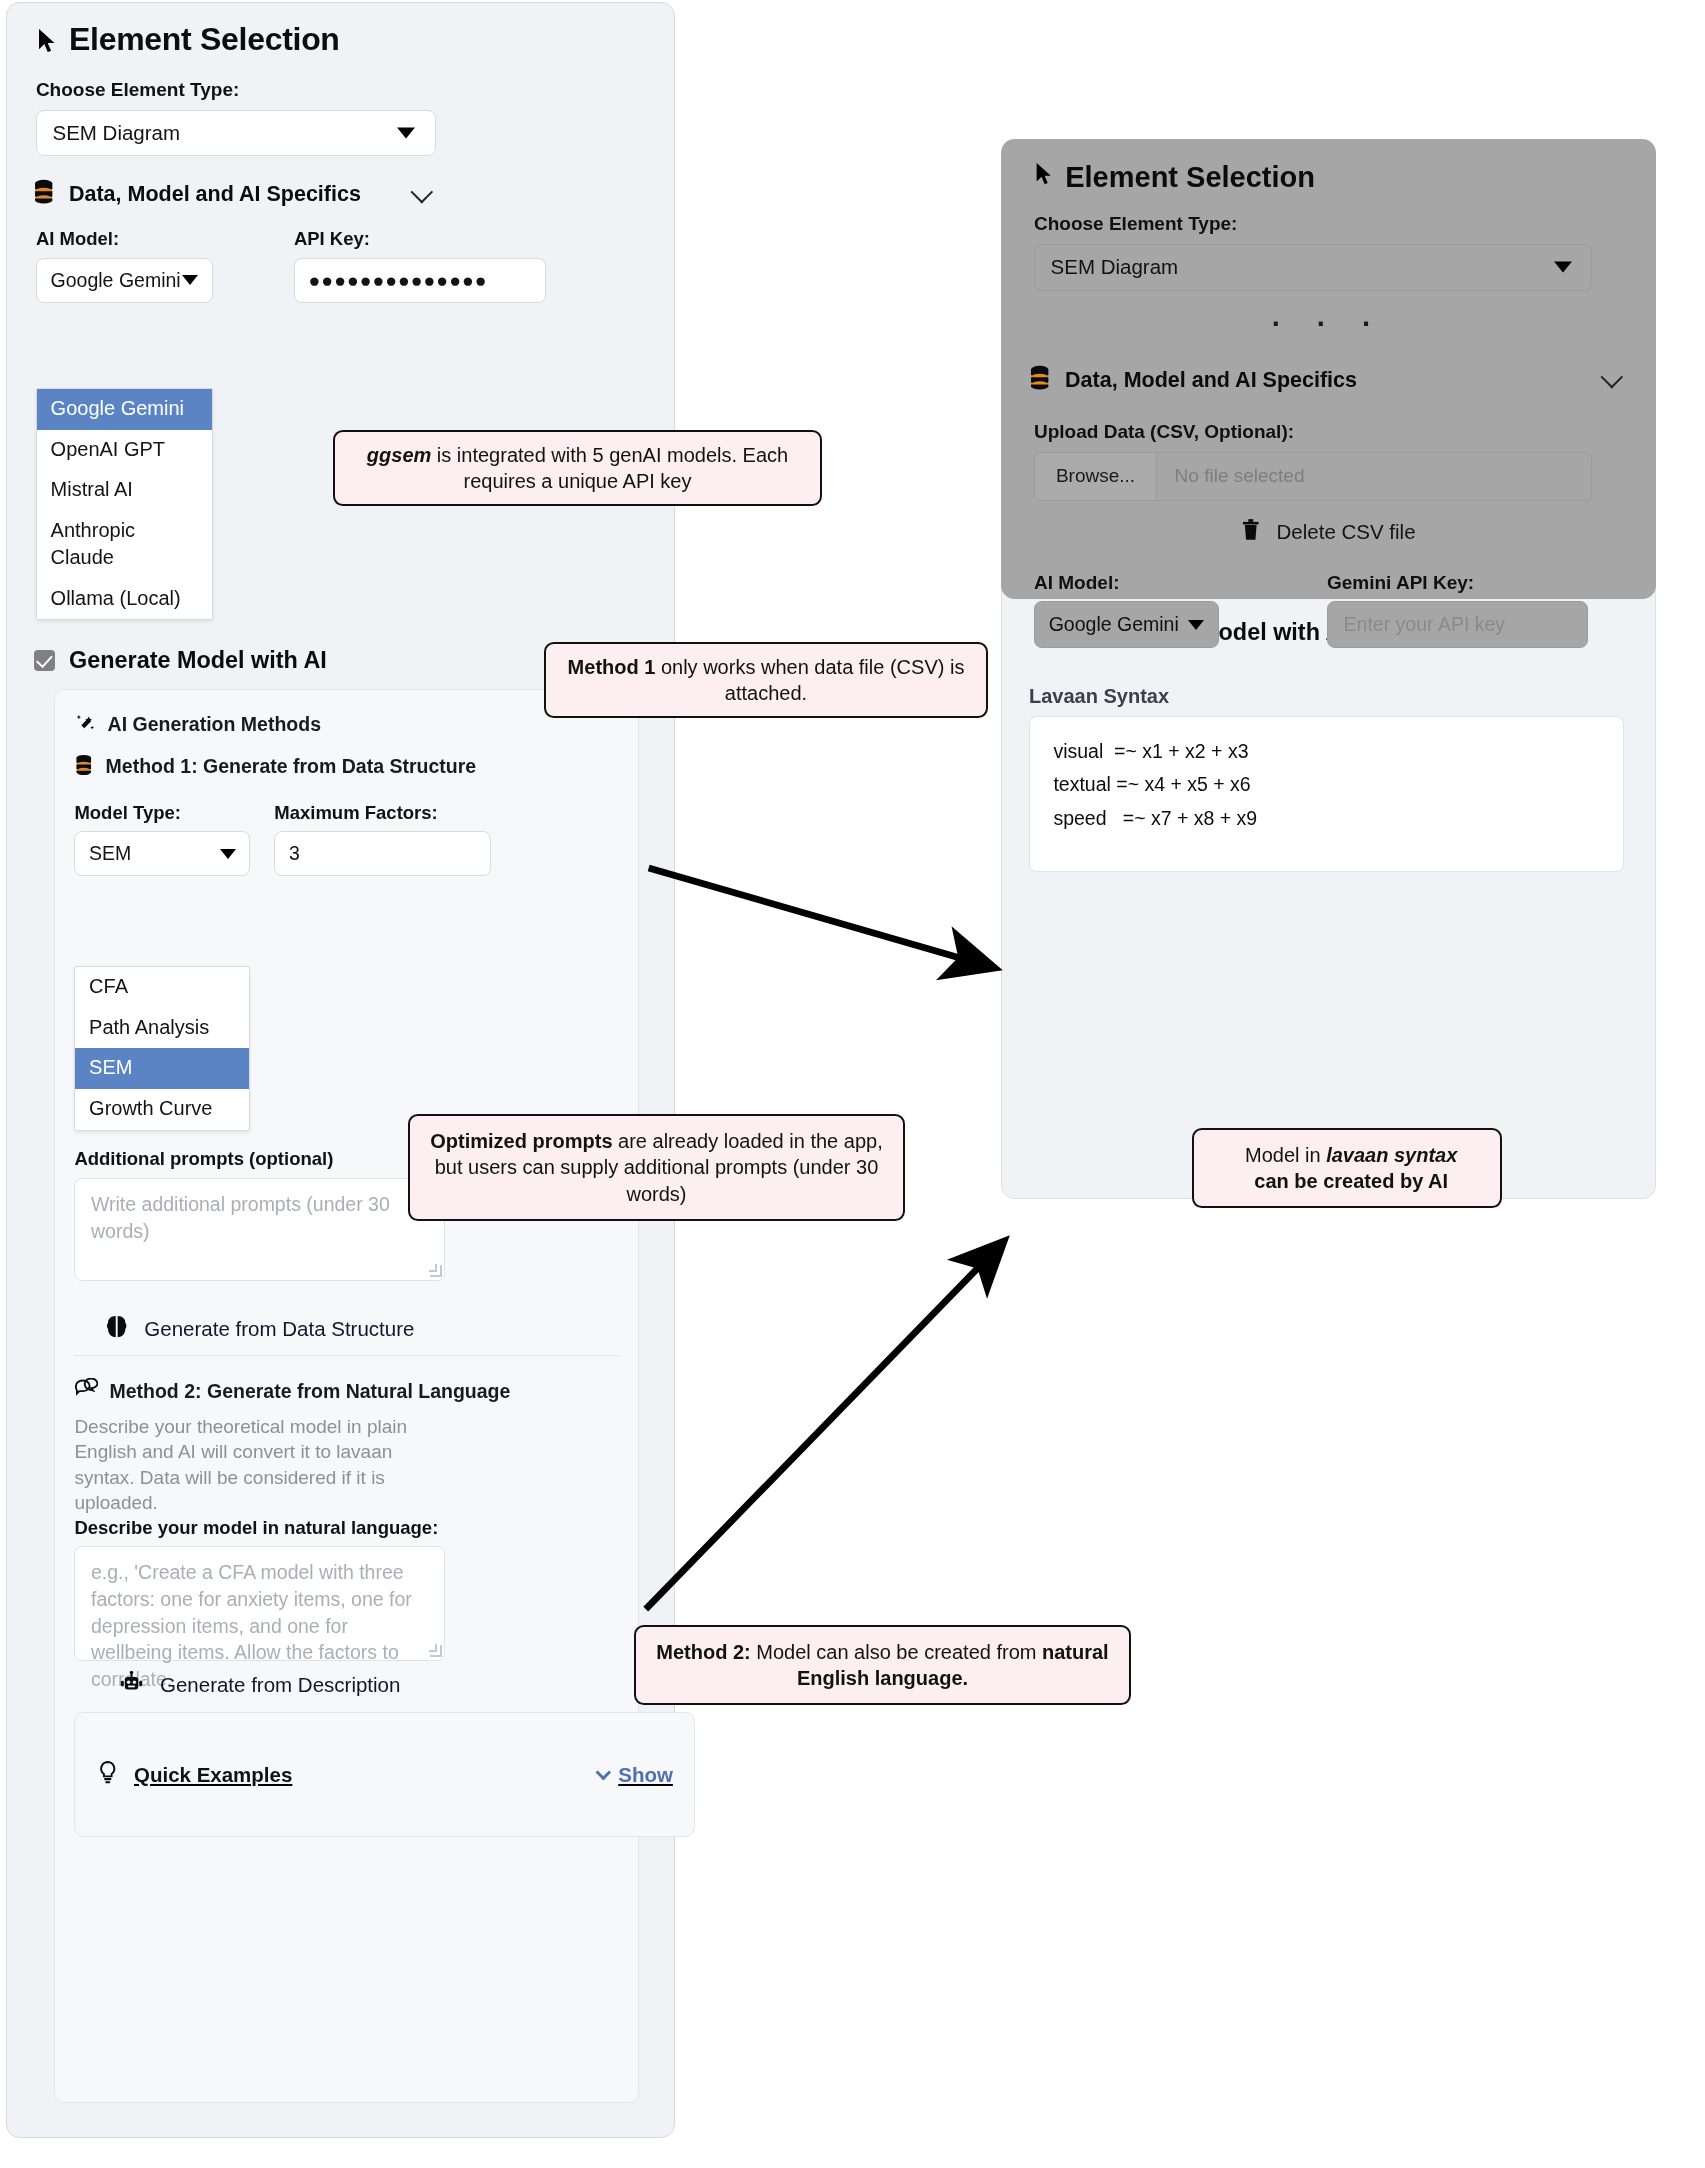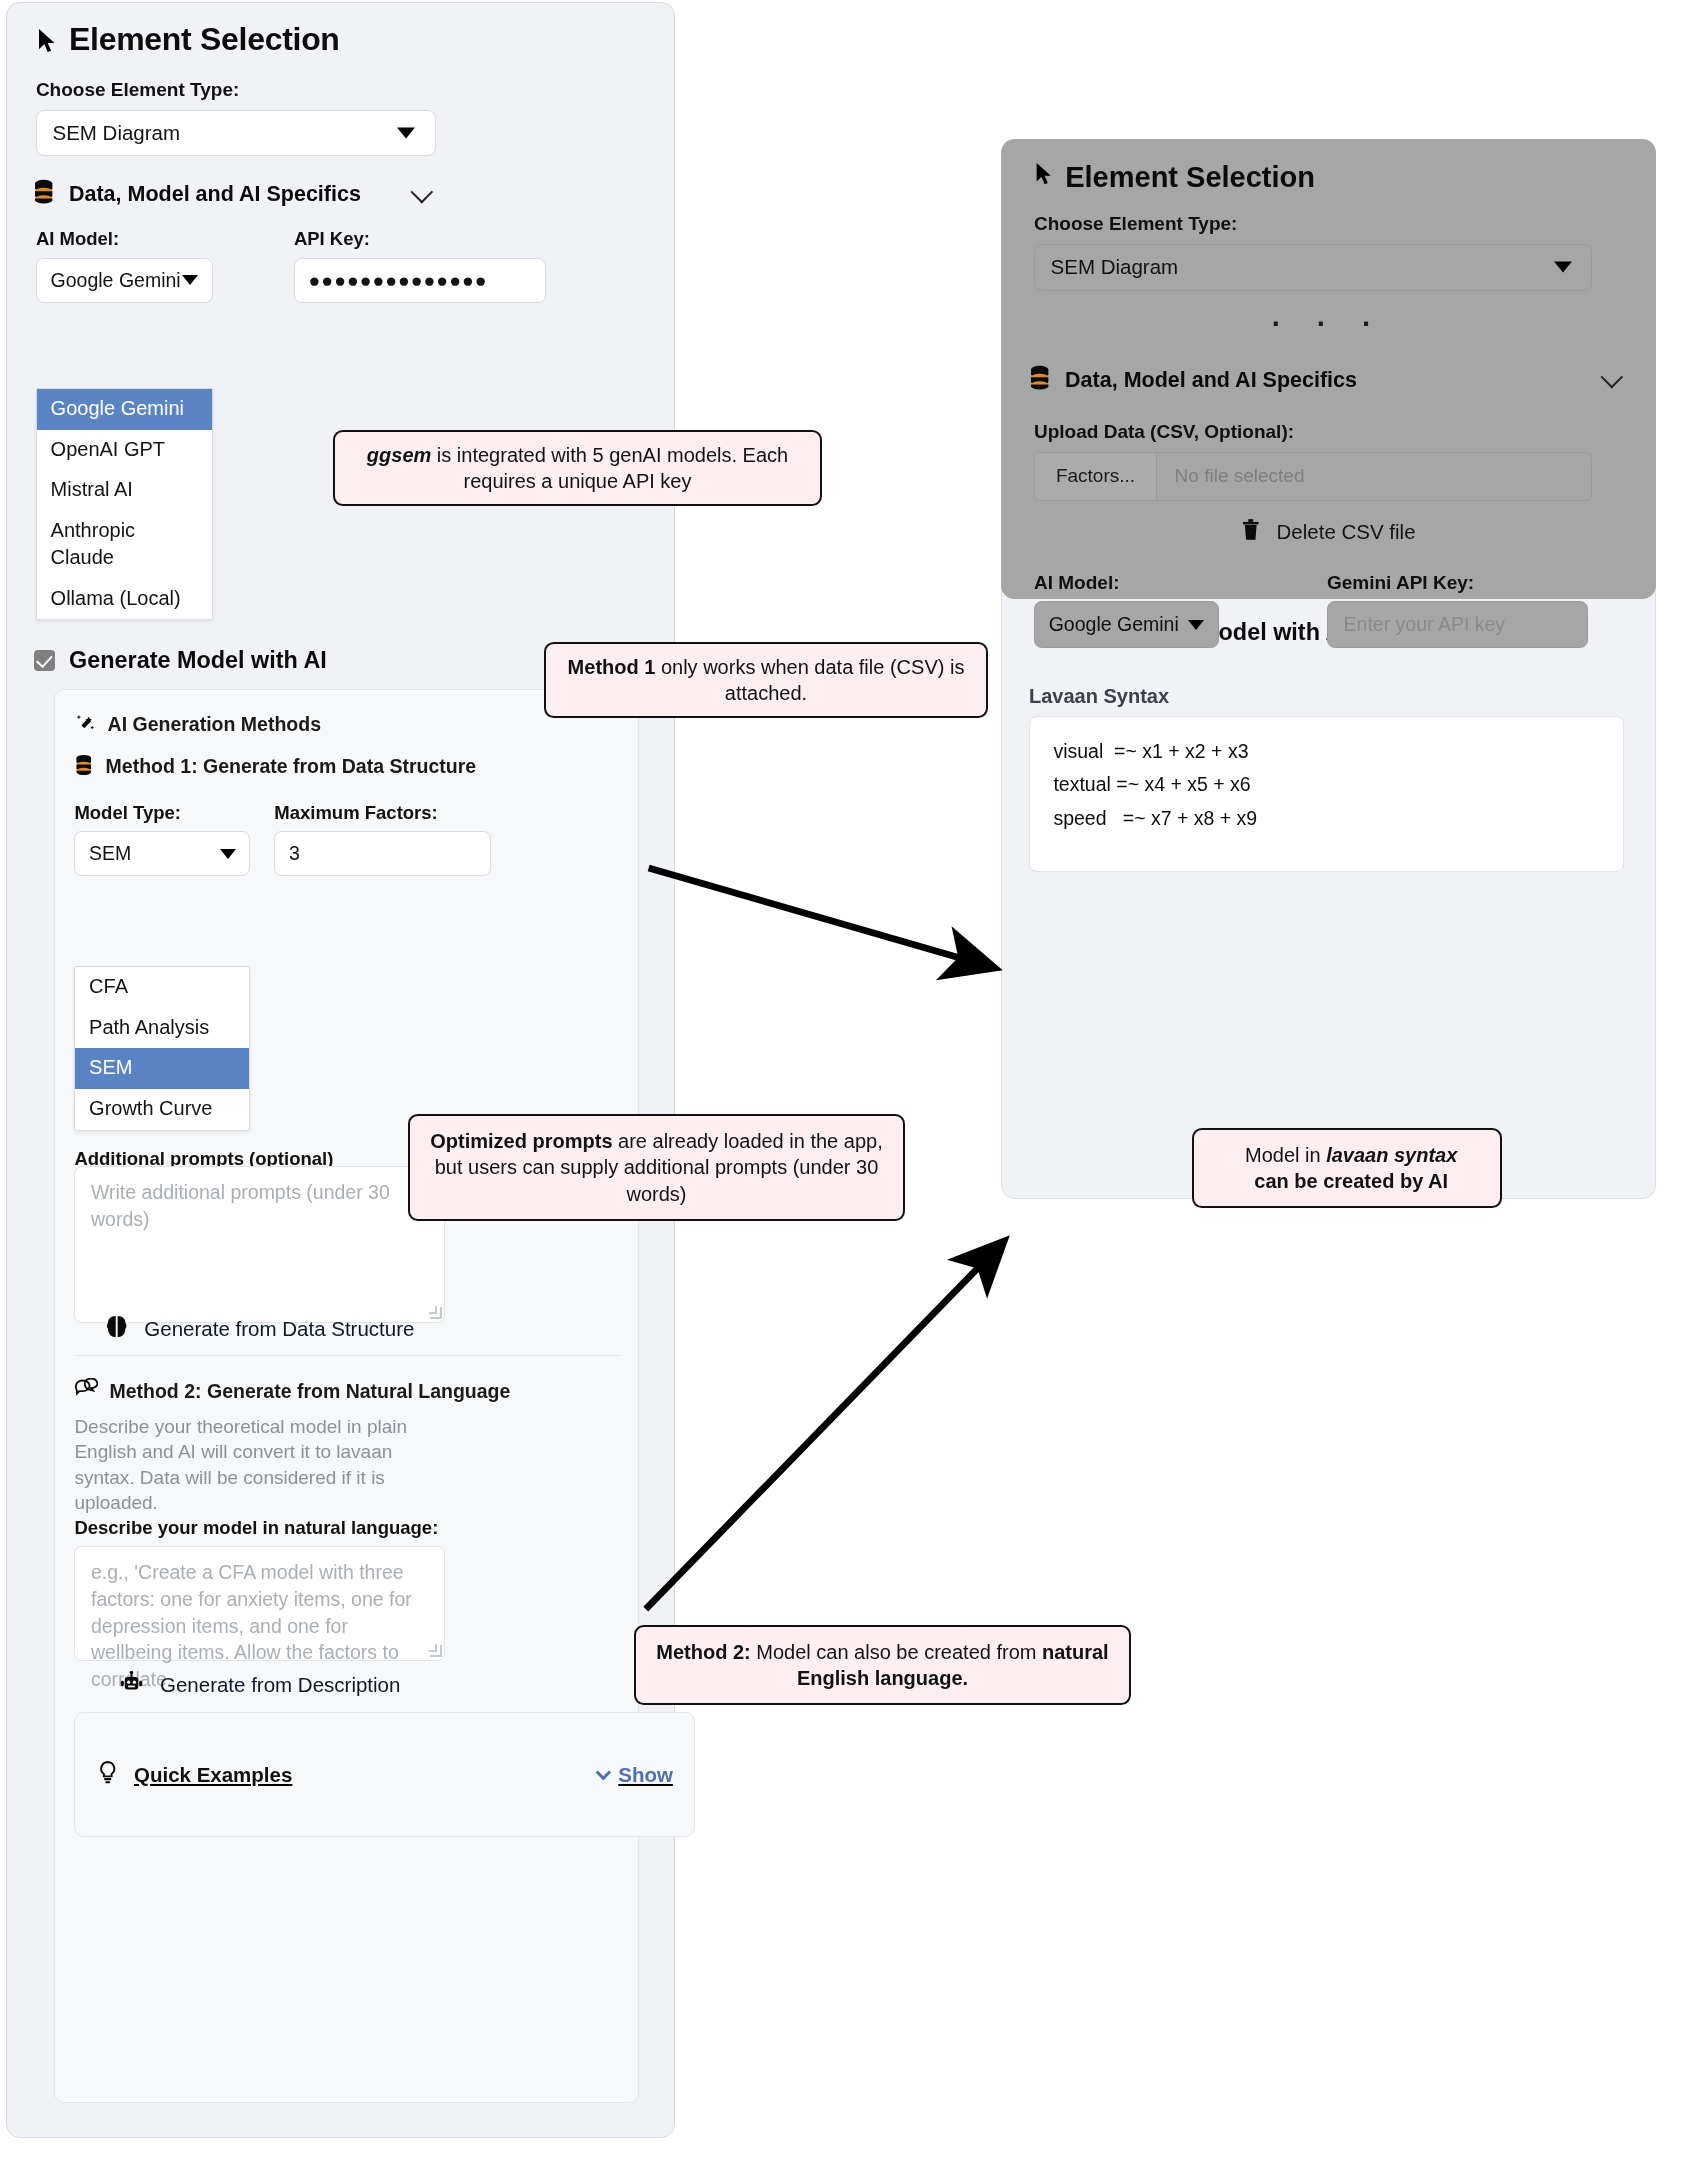--- a/index.html
+++ b/index.html
@@ -327,21 +327,21 @@
 
       <div class="dropdown" style="left:19.5px; top:276px; width:176px;">
         <div class="dd-item">CFA</div>
         <div class="dd-item">Path Analysis</div>
         <div class="dd-item sel">SEM</div>
         <div class="dd-item">Growth Curve</div>
       </div>
 
       <div class="bold-label" style="margin:0 0 0 19.5px; position:absolute; top:458px;">Additional prompts (optional)</div>
 
-      <div class="area" style="position:absolute; left:19.5px; top:476px; width:371px; height:157px;">
+      <div class="area" style="position:absolute; left:19.5px; top:488px; width:371px; height:103px;">
         <span>Write additional prompts (under 30 words)</span>
         <span class="grip"></span>
       </div>
 
       <div class="gen-btn" style="position:absolute; left:19.5px; top:624px; width:371px;">
         <span>
           <svg width="23.4" height="25" viewBox="0 0 24 26">
             <path d="M11 2 C6 2 3 5 3 9 C1.5 10.5 1.5 14 3 15.5 C3 20 6 24 11 24 Z" fill="#0b0b0b"></path>
             <path d="M13 2 C18 2 21 5 21 9 C22.5 10.5 22.5 14 21 15.5 C21 20 18 24 13 24 Z" fill="#0b0b0b"></path>
           </svg>
@@ -451,21 +451,21 @@
           <path d="M3 20.4 v1.6 a9 3.6 0 0 0 18 0 v-1.6" fill="#0b0b0b"></path>
         </svg>
       </span>
       <span>Data, Model and AI Specifics</span>
       <span class="chev"></span>
     </div>
 
     <div class="g-label" style="margin-top:25px;">Upload Data (CSV, Optional):</div>
 
     <div class="file-row">
-      <div class="browse-btn">Factors...</div>
+      <div class="browse-btn">Browse...</div>
       <div class="file-name">No file selected</div>
     </div>
 
     <div class="del-row">
       <span>
         <svg width="19.5" height="23.4" viewBox="0 0 20 24">
           <rect x="2" y="4" width="16" height="2.6" fill="#0b0b0b"></rect>
           <rect x="7.5" y="1.2" width="5" height="2.8" fill="#0b0b0b"></rect>
           <path d="M4 7.2 h12 l-1.2 15 h-9.6 Z" fill="#0b0b0b"></path>
         </svg>

